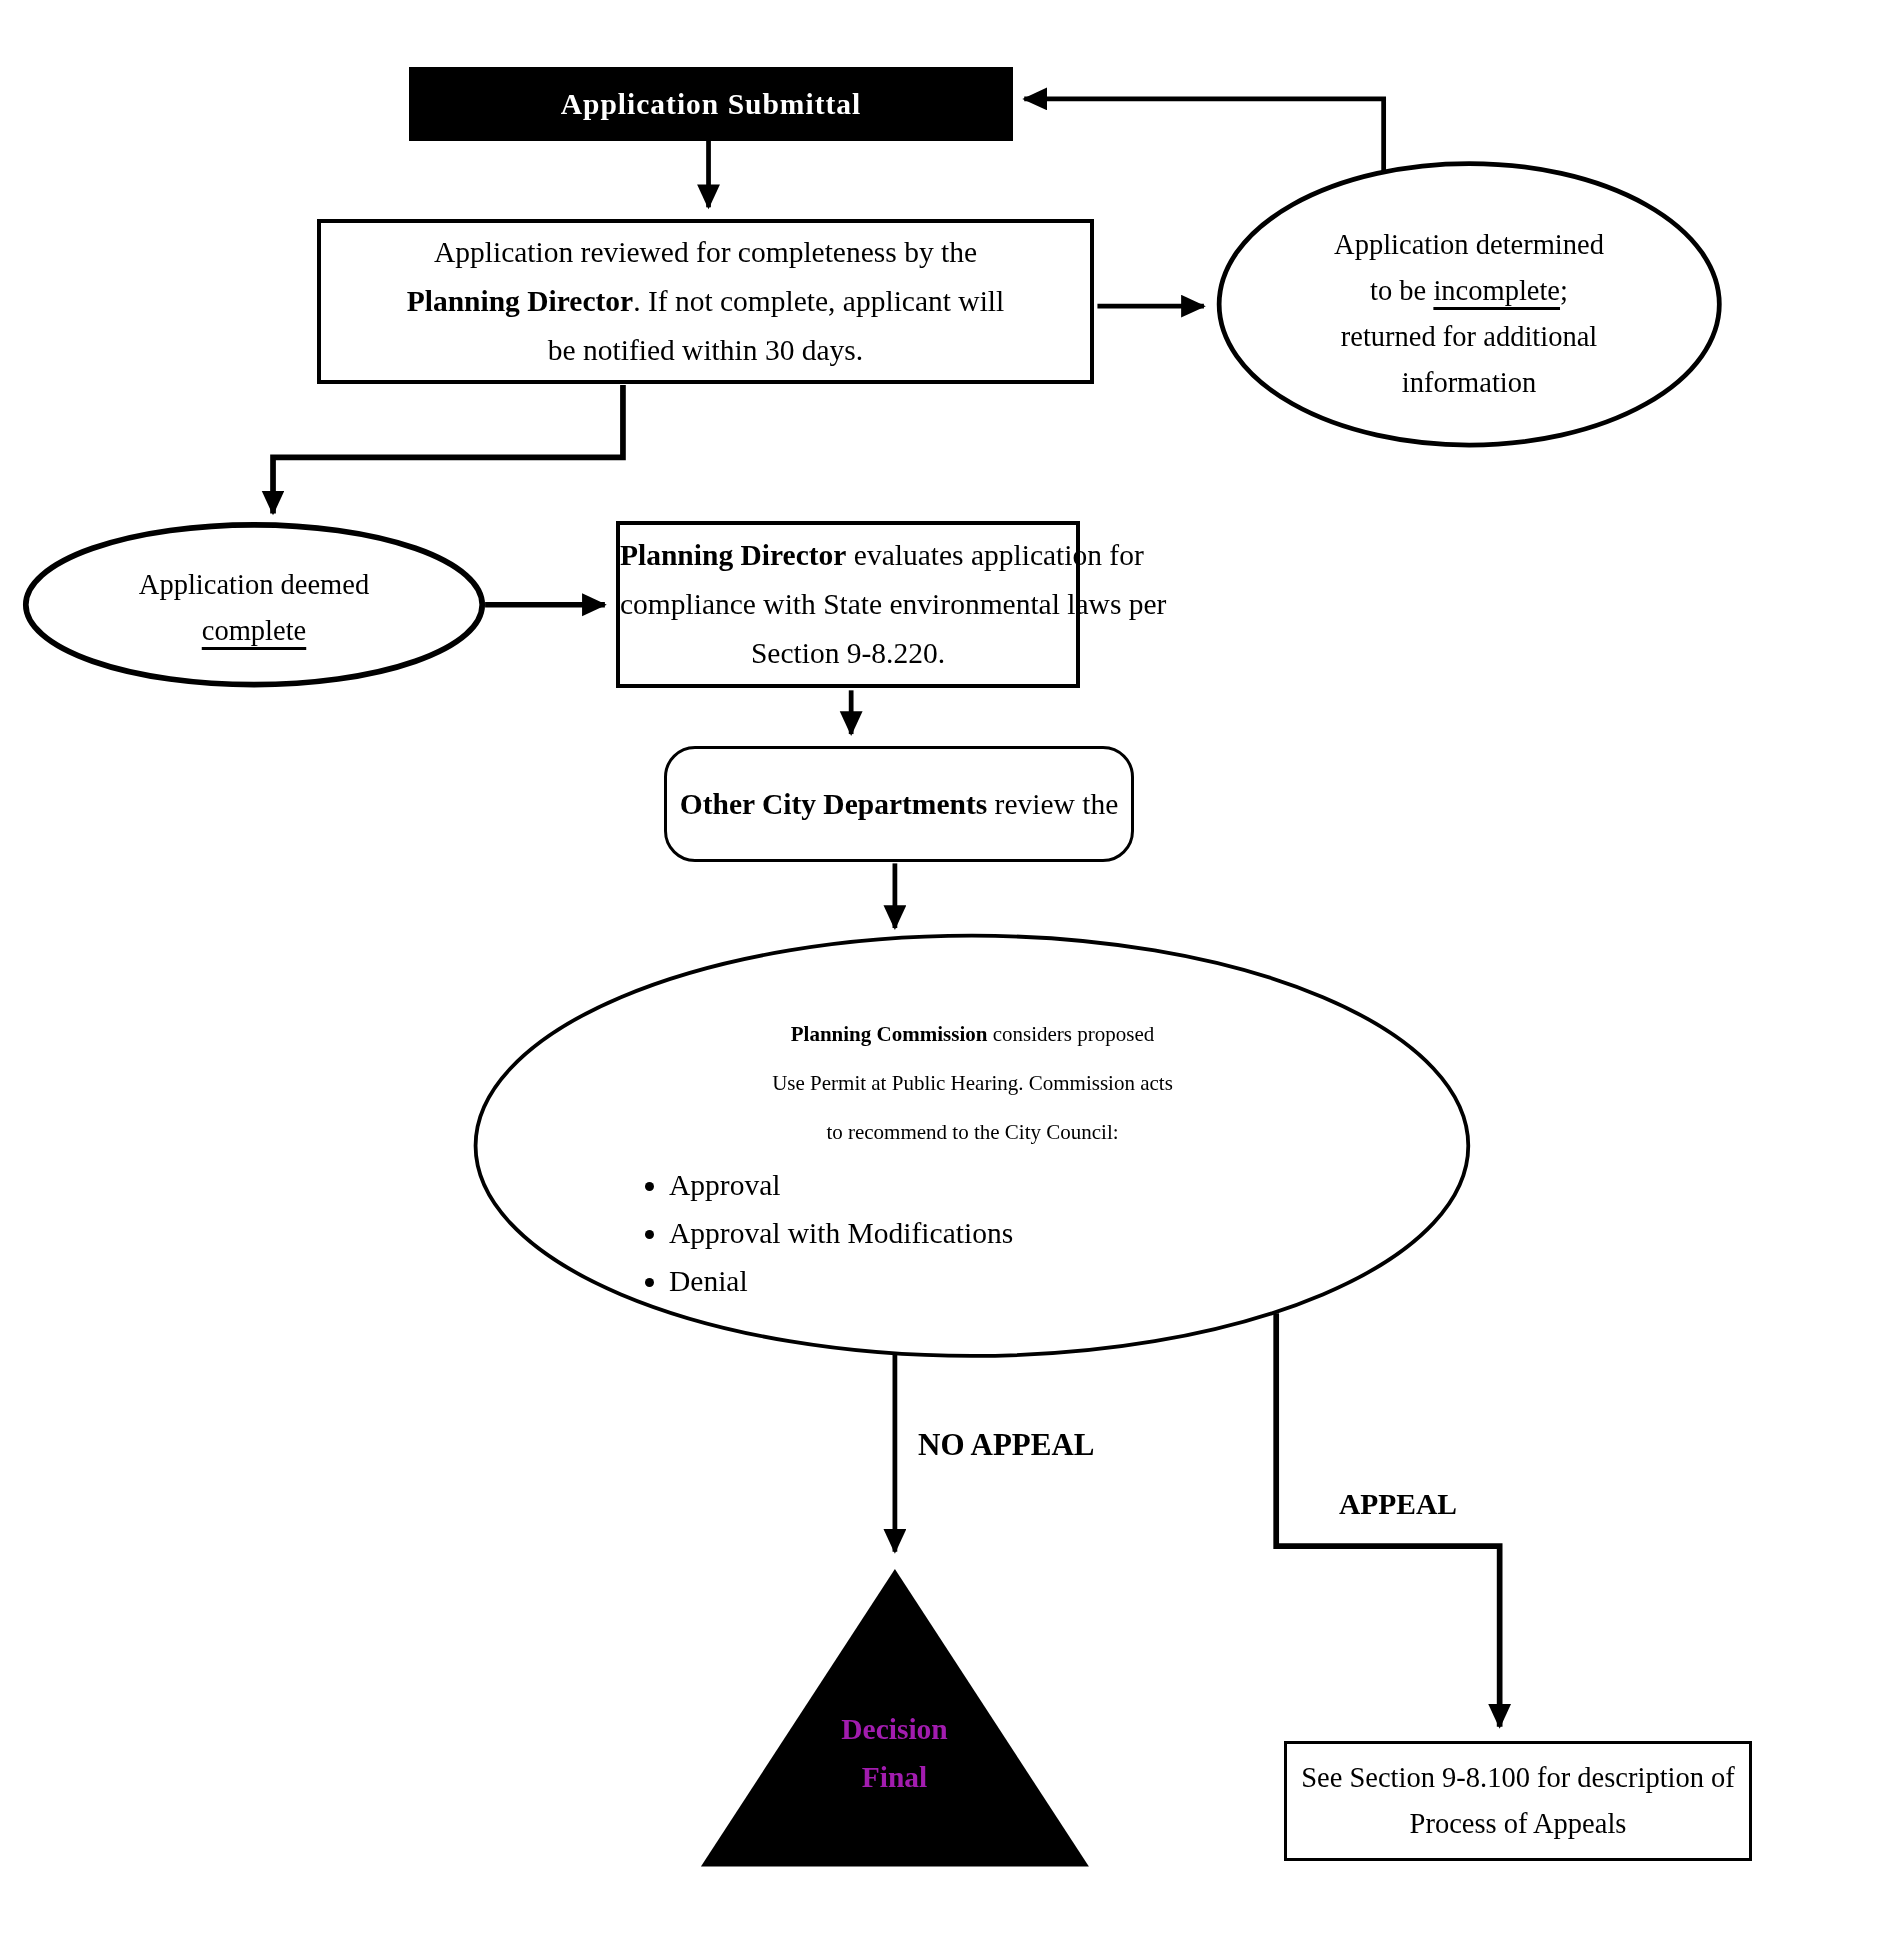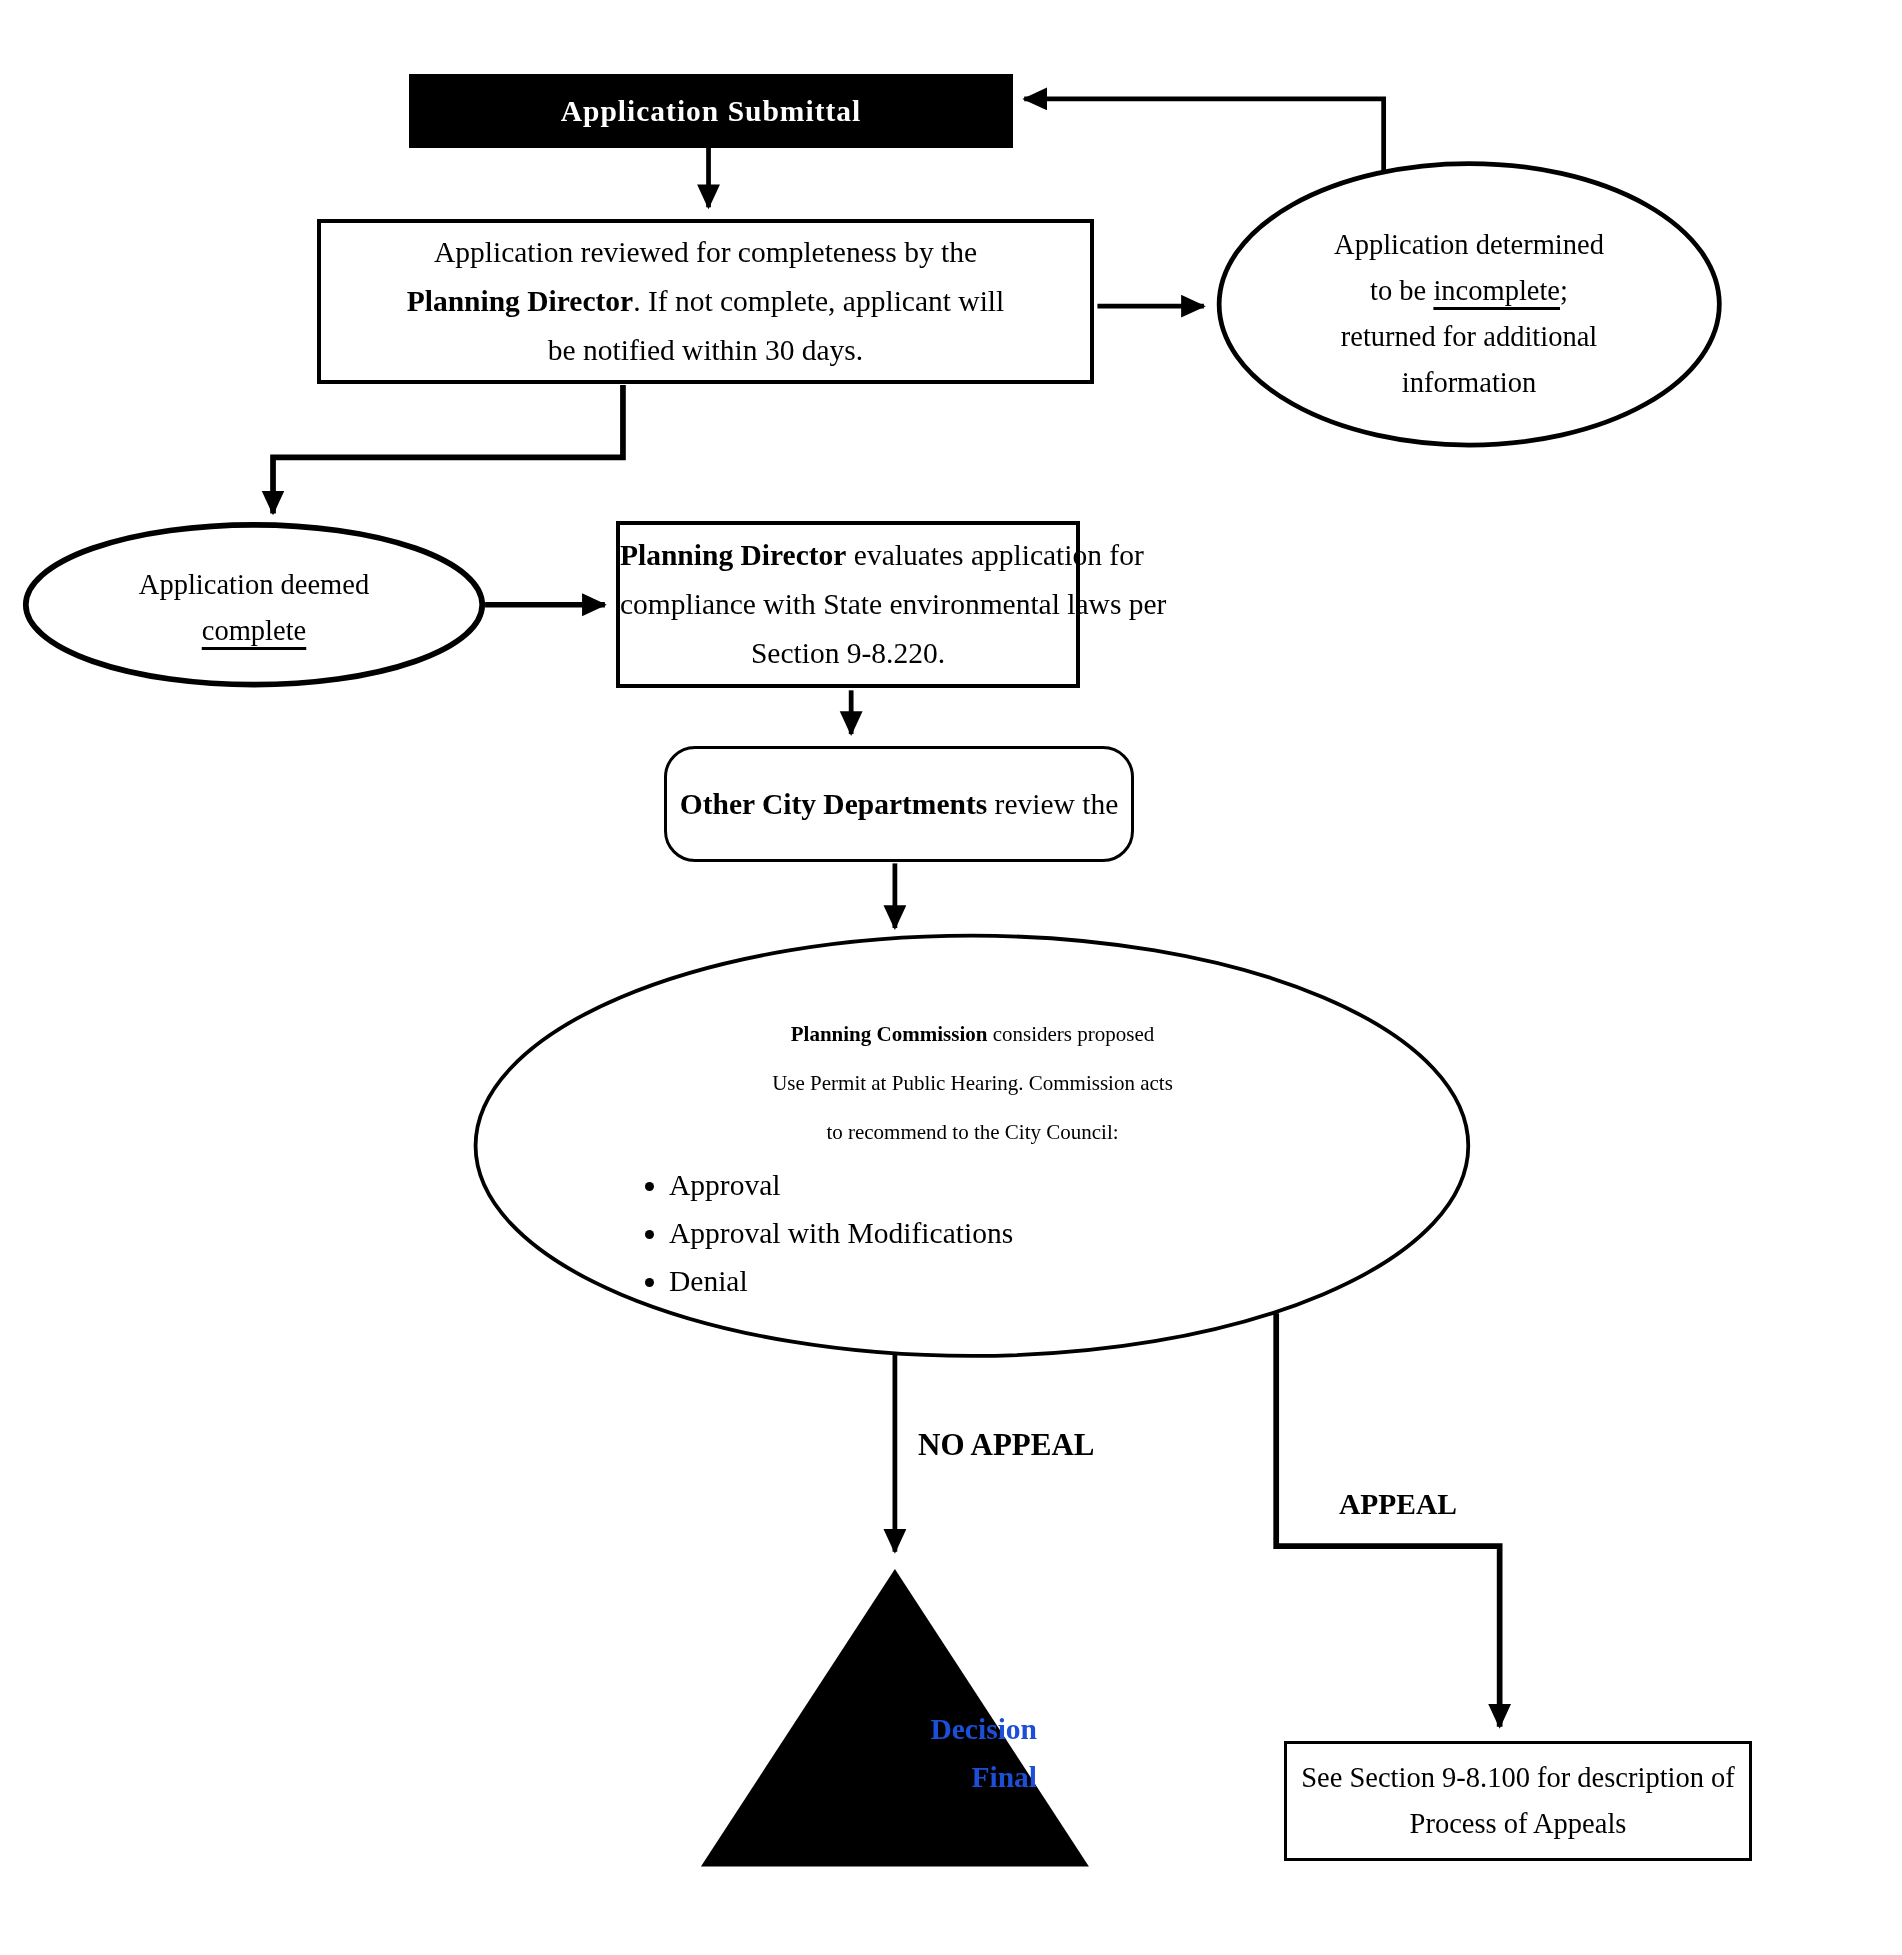--- a/index.html
+++ b/index.html
@@ -40,22 +40,22 @@
     width: max-content;
     list-style: disc outside;
   }
   .bullet-list li { font-size: 29.5px; line-height: 48px; }
   .edge-label {
     position: absolute; z-index: 1;
     font-weight: bold; font-size: 31px; white-space: nowrap;
   }
   .triangle-text {
     position: absolute; z-index: 1;
-    color: #1d4ed8; font-weight: bold; font-size: 29.5px;
-    line-height: 48px; text-align: right;
+    color: #a21caf; font-weight: bold; font-size: 29.5px;
+    line-height: 48px; text-align: center;
   }
   .appeal-box .tl { font-size: 28.5px; line-height: 46px; }
 </style>
 </head>
 <body>
 
 <div class="canvas">
 
   <svg class="layer" width="1902" height="1955" viewBox="0 0 2000 2056">
     <defs>
@@ -74,21 +74,21 @@
     <line x1="941" y1="1424" x2="941" y2="1632" stroke="#000" stroke-width="5" marker-end="url(#ah)"></line>
     <polyline points="1342,1381 1342,1626 1577,1626 1577,1816" fill="none" stroke="#000" stroke-width="6" stroke-linejoin="miter" marker-end="url(#ah)"></polyline>
 
     <ellipse cx="1545" cy="320" rx="263" ry="148" fill="#fff" stroke="#000" stroke-width="5"></ellipse>
     <ellipse cx="267" cy="636" rx="240" ry="84" fill="#fff" stroke="#000" stroke-width="6"></ellipse>
     <ellipse cx="1022" cy="1205" rx="522" ry="221" fill="#fff" stroke="#000" stroke-width="4"></ellipse>
 
     <polygon points="941,1650 737,1963 1145,1963" fill="#000"></polygon>
   </svg>
 
-  <div class="node centered box-black" style="left:409px; top:74px; width:604px; height:74px;">
+  <div class="node centered box-black" style="left:409px; top:67px; width:604px; height:74px;">
     <span>Application Submittal</span>
   </div>
 
   <div class="node centered box" style="left:317px; top:219px; width:777px; height:165px;">
     <div class="tl">Application reviewed for completeness by the</div>
     <div class="tl"><b>Planning Director</b><span>.  If not complete, applicant will</span></div>
     <div class="tl">be notified within 30 days.</div>
   </div>
 
   <div class="node centered ellipse-text" style="left:1260px; top:221px; width:418px; height:186px;">

